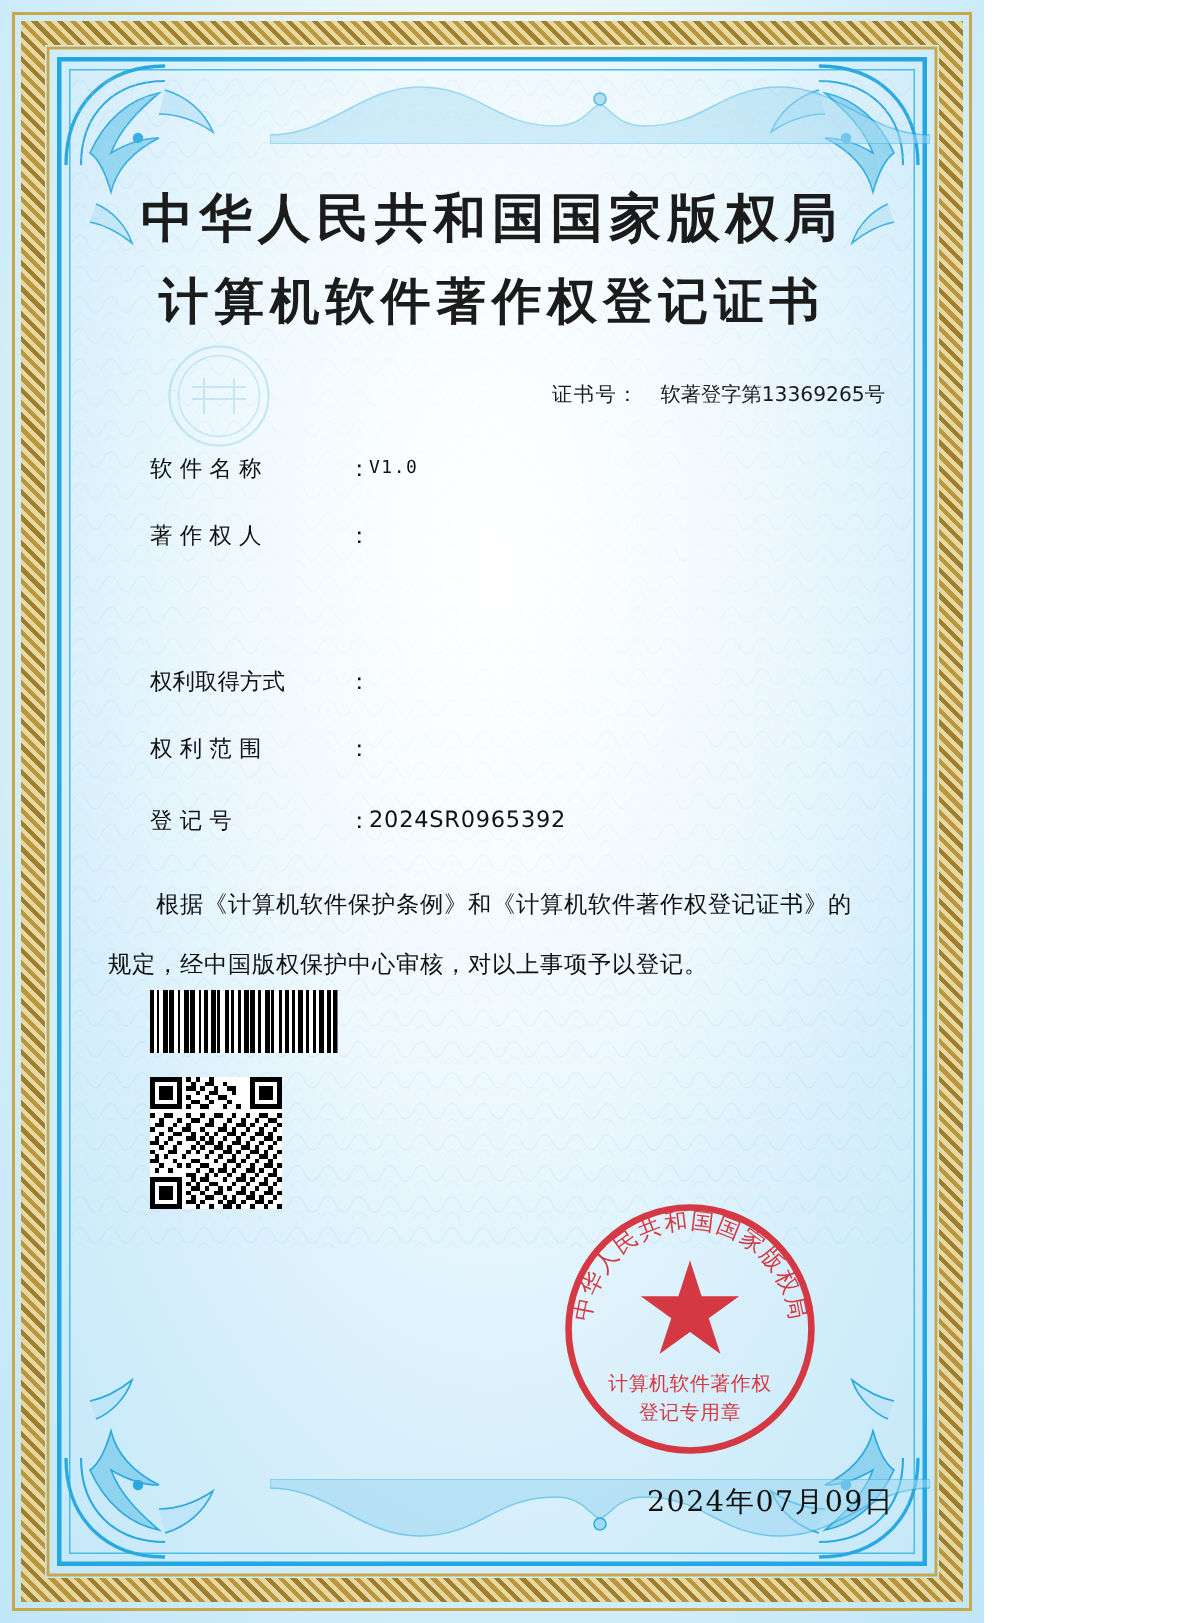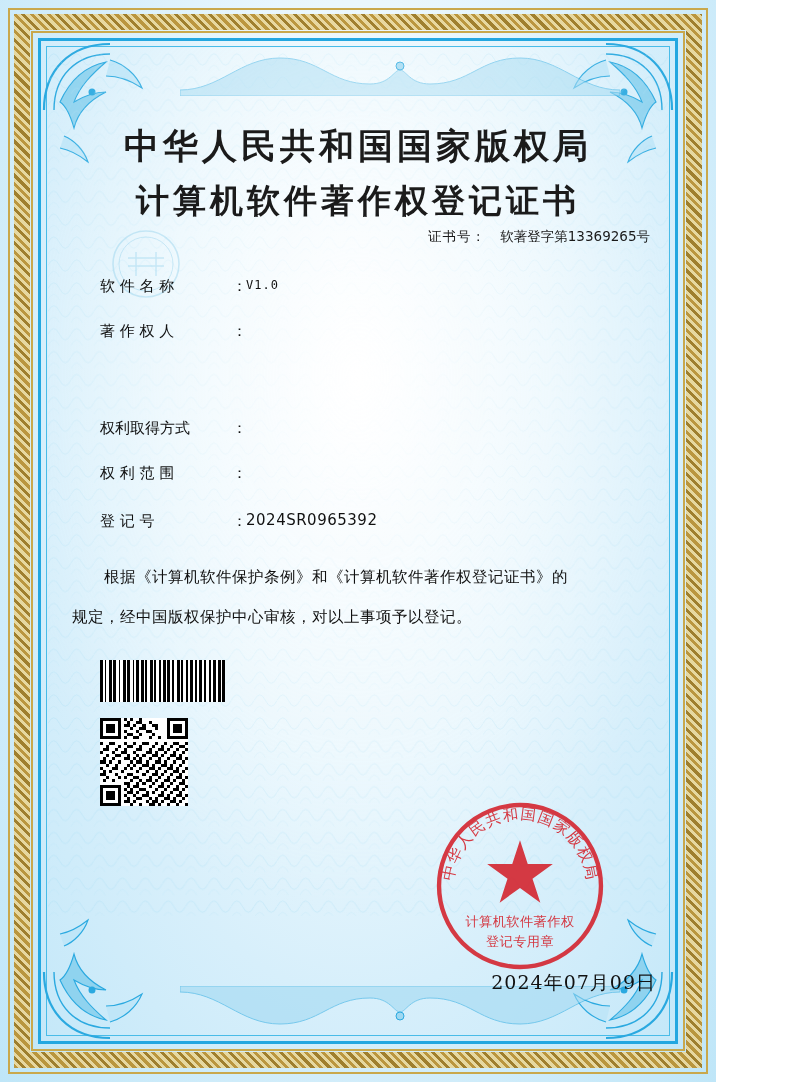--- a/index.html
+++ b/index.html
@@ -6,21 +6,21 @@
     margin: 0;
     padding: 0;
     background: #ffffff;
   }
   body {
     font-family: "DejaVu Sans", "Liberation Sans", sans-serif;
   }
 
   .certificate {
     position: relative;
-    width: 716px;
+    width: 656px;
     height: 1082px;
     box-sizing: border-box;
     background:
       radial-gradient(ellipse at 50% 35%, #ffffff 0%, #eaf7fd 38%, #d7effb 62%, #bfe6f8 100%);
     overflow: hidden;
   }
 
   
   .border-outer {
     position: absolute;
@@ -93,20 +93,21 @@
   .title-line {
     font-family: "DejaVu Serif", "Liberation Serif", serif;
     font-weight: bold;
     color: #1b1b1b;
     letter-spacing: 4px;
   }
   .title-line.l1 { font-size: 35px; line-height: 56px; }
   .title-line.l2 { font-size: 33px; line-height: 54px; }
 
   .cert-no {
+    margin-top: 26px;
     text-align: right;
     padding-right: 6px;
     font-size: 13.5px;
     color: #1a1a1a;
     font-family: "DejaVu Sans", "Liberation Sans", sans-serif;
   }
   .cert-no .lbl { letter-spacing: 1px; }
   .cert-no .val { margin-left: 10px; }
 
   .fields {
@@ -200,21 +201,21 @@
     bottom: 108px;
     width: 176px;
     height: 176px;
     z-index: 7;
     opacity: .88;
   }
 
   .issue-date {
     position: absolute;
     right: 60px;
-    bottom: 86px;
+    bottom: 68px;
     font-size: 19px;
     color: #111;
     letter-spacing: 1px;
     font-family: "DejaVu Serif", "Liberation Serif", serif;
     z-index: 8;
   }
 
   
   .watermark {
     position: absolute;

